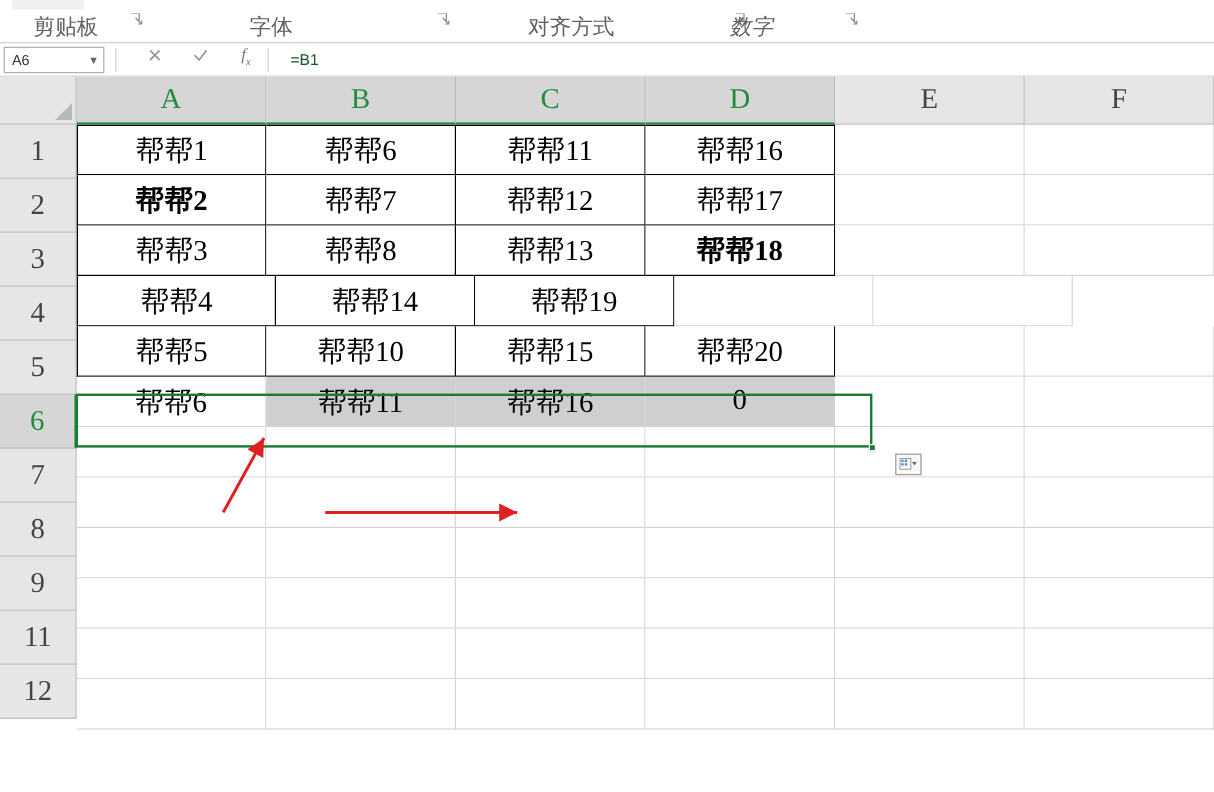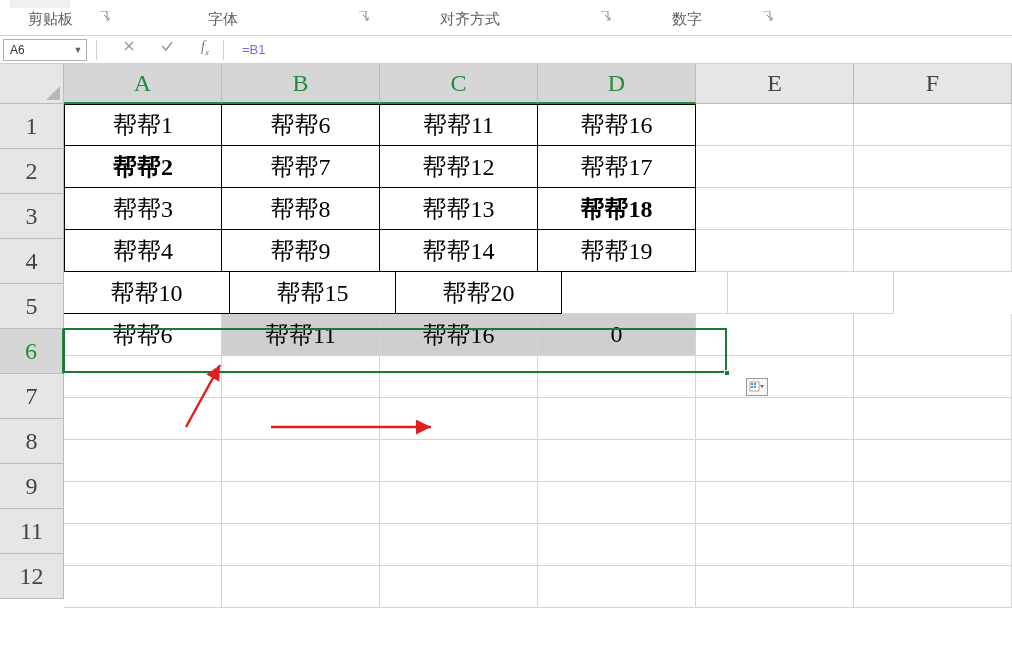--- a/index.html
+++ b/index.html
@@ -28,21 +28,21 @@
       top: 0;
       height: 8px;
       width: 60px;
       background: #f0f0f0;
     }
     .ribbon-section {
       position: absolute;
       display: flex;
       align-items: flex-start;
     }
-    .ribbon-section .label { font-size: 15px; color: #606060; }
+    .ribbon-section .label { font-size: 18px; color: #606060; }
     .dialog-launcher {
       width: 12px; height: 12px;
       margin-left: 26px;
       display: inline-flex; align-items:center; justify-content:center;
     }
     .dialog-launcher svg { width: 10px; height:10px; }
     
     
     .formula-row {
       height: 28px;
@@ -79,21 +79,21 @@
     .fb-btn {
       width: 24px; height:22px;
       display:flex; align-items:flex-start; justify-content:center;
       color:#888;
       margin-left:14px;
     }
     .fb-btn svg { width:14px; height:14px; }
     .formula-text {
       margin-left: 12px;
       font-size: 13px;
-      color: #8b5cf6;
+      color: #14532d;
     }
     
     
     .grid-wrap {
       position: relative;
       background: #fff;
       height: calc(100% - 64px);
     }
     .corner {
       position: absolute; left:0; top:0;
@@ -223,21 +223,21 @@
     </span>
   </div>
   <div class="ribbon-section" style="left:440px; top:10px;">
     <span class="label">对齐方式</span>
     <span class="dialog-launcher" style="margin-left:100px;">
       <svg viewBox="0 0 10 10">
           <path d="M0 0 H7 V7 M4 4 L9 9 M9 6 V9 H6" stroke="#888" stroke-width="1" fill="none"></path>
         </svg>
     </span>
   </div>
-  <div class="ribbon-section" style="left:672px; top:10px;">
+  <div class="ribbon-section" style="left:608px; top:10px;font-style:italic;">
     <span class="label">数字</span>
     <span class="dialog-launcher" style="margin-left:60px;">
       <svg viewBox="0 0 10 10">
           <path d="M0 0 H7 V7 M4 4 L9 9 M9 6 V9 H6" stroke="#888" stroke-width="1" fill="none"></path>
         </svg>
     </span>
   </div>
 </div>
 
 <div class="formula-row">
@@ -307,27 +307,27 @@
       <div class="cell-row">
         <div class="cell bordered bordered-left" style="width: 166px;">帮帮3</div>
         <div class="cell bordered" style="width: 166px;">帮帮8</div>
         <div class="cell bordered" style="width: 166px;">帮帮13</div>
         <div class="cell bordered" style="width: 166px; font-weight: bold;">帮帮18</div>
         <div class="cell" style="width: 166px;"></div>
         <div class="cell" style="width: 166px;"></div>
       </div>
       <div class="cell-row">
         <div class="cell bordered bordered-left" style="width: 166px;">帮帮4</div>
-        <div class="cell bordered" style="width: 166px;">帮帮9</div>
         <div class="cell bordered" style="width: 166px;">帮帮14</div>
         <div class="cell bordered" style="width: 166px;">帮帮19</div>
         <div class="cell" style="width: 166px;"></div>
         <div class="cell" style="width: 166px;"></div>
       </div>
       <div class="cell-row">
+        <div class="cell bordered bordered-left" style="width: 166px;">帮帮5</div>
         <div class="cell bordered" style="width: 166px;">帮帮10</div>
         <div class="cell bordered" style="width: 166px;">帮帮15</div>
         <div class="cell bordered" style="width: 166px;">帮帮20</div>
         <div class="cell" style="width: 166px;"></div>
         <div class="cell" style="width: 166px;"></div>
       </div>
       <div class="cell-row">
         <div class="cell" style="width: 166px;">帮帮6</div>
         <div class="cell sel-fill" style="width: 166px;">帮帮11</div>
         <div class="cell sel-fill" style="width: 166px;">帮帮16</div>

